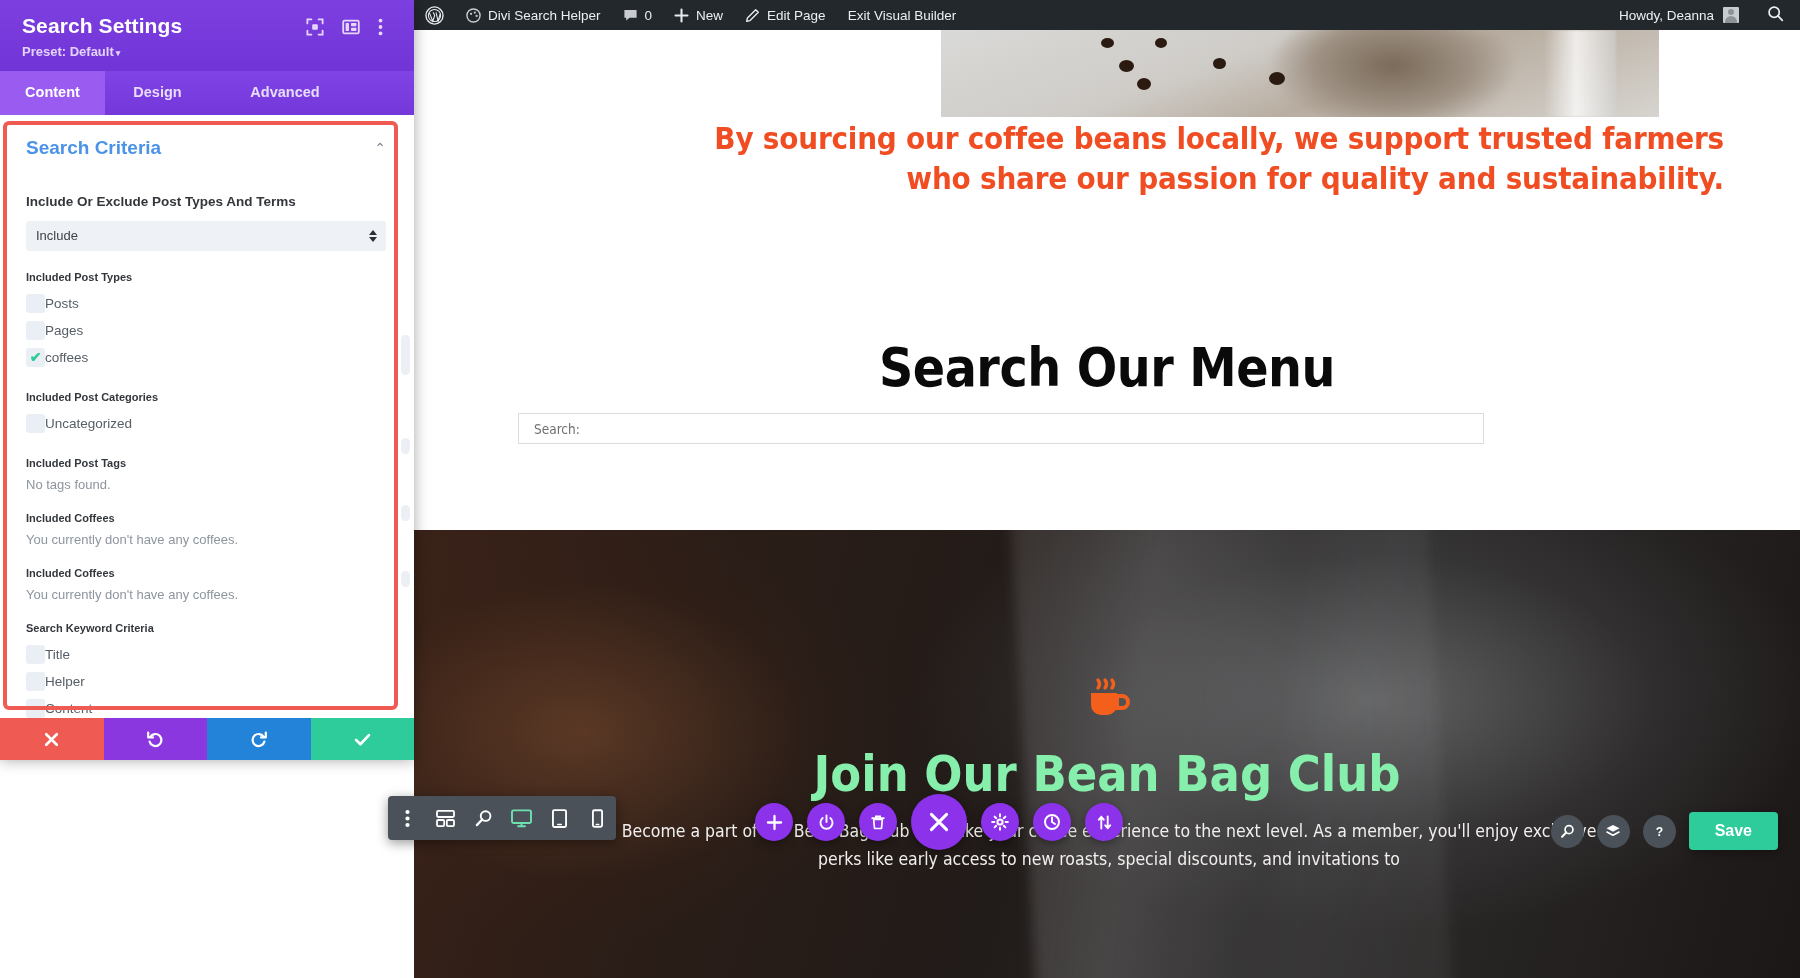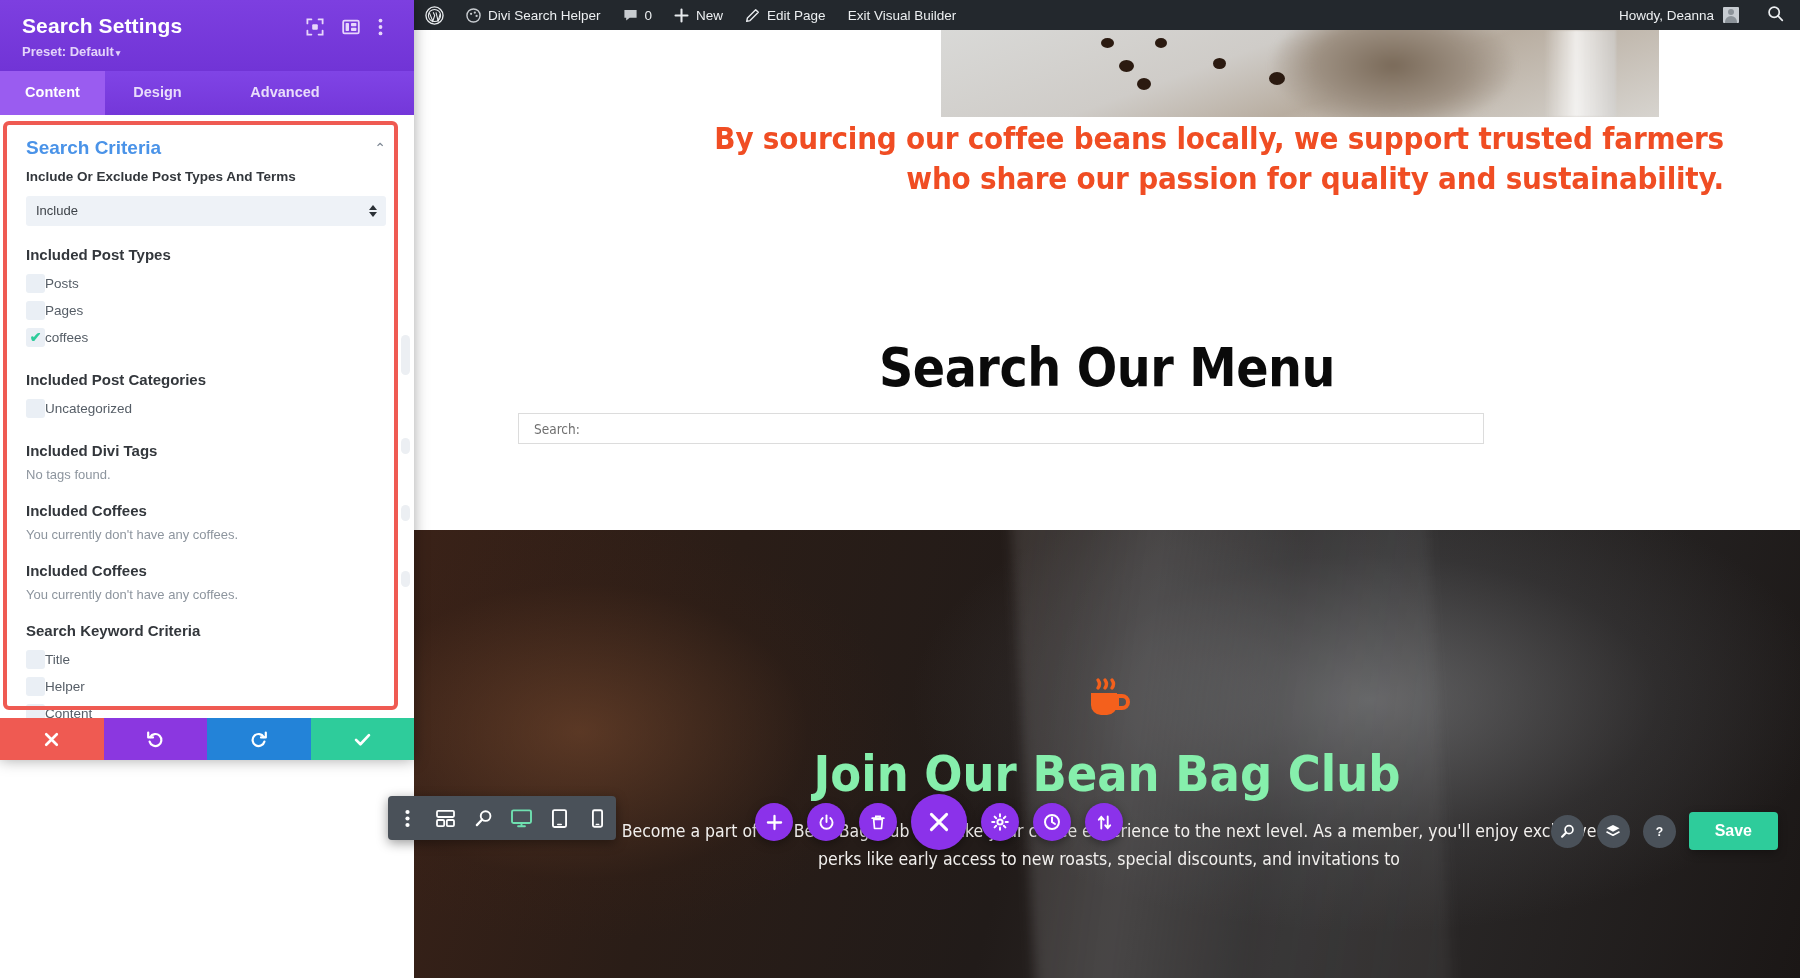--- a/index.html
+++ b/index.html
@@ -38,37 +38,37 @@
   .tab.t3 { width: 150px; }
   .tab.active { background: #9a5cf0; color: #fff; }
 
   .body-wrap { position: relative; flex: 1 1 auto; overflow: hidden; background: #fff; }
   .red-outline {
     position: absolute; left: 3px; top: 6px; right: 16px; bottom: 8px;
     border: 4px solid #ef5a52; border-radius: 6px; pointer-events: none; z-index: 12;
   }
   .scroll-area { position: absolute; inset: 0; padding: 22px 28px 10px 26px; overflow: hidden; }
 
-  .section-header { display: flex; align-items: center; justify-content: space-between; margin-bottom: 9px; cursor: pointer; }
+  .section-header { display: flex; align-items: center; justify-content: space-between; margin-bottom: 34px; cursor: pointer; }
   .section-title { color: #4a93e8; font-size: 19px; font-weight: 600; }
   .chev { color: #7d8794; font-size: 14px; }
 
   .field { margin-bottom: 20px; }
   .field-label { color: #33373c; font-size: 13.5px; font-weight: 700; line-height: 1.38; margin-bottom: 9px; }
   .select-box {
     background: #eef2f7; border: none; border-radius: 3px; height: 30px;
     display: flex; align-items: center; padding: 0 10px; position: relative; cursor: pointer;
   }
   .select-box span { color: #3e4349; font-size: 13px; }
   .spinner { position: absolute; right: 9px; top: 50%; transform: translateY(-50%); display:flex; flex-direction: column; gap: 2px; }
   .spinner i { width: 0; height: 0; border-left: 4px solid transparent; border-right: 4px solid transparent; display: block; }
   .spinner i.up { border-bottom: 5px solid #2b3036; }
   .spinner i.dn { border-top: 5px solid #2b3036; }
 
-  .group-label { color: #33373c; font-size: 15px; font-weight: 700; margin: 0 0 7px; }
+  .group-label { color: #33373c; font-size: 11px; font-weight: 700; margin: 0 0 7px; }
   .group-block { margin-bottom: 20px; }
   .cb-row { display: flex; align-items: center; height: 27px; cursor: pointer; }
   .cb {
     width: 19px; height: 19px; border-radius: 3px; background: #eaeff5; flex: 0 0 auto;
     display: flex; align-items: center; justify-content: center;
   }
   .cb.checked { background: #eaeff5; }
   .cb .tick { color: #2ecc9b; font-size: 14px; font-weight: 700; line-height: 1; }
   .cb-label { color: #555d66; font-size: 13.5px; }
   .empty-note { color: #8d959e; font-size: 13px; padding-top: 1px; }
@@ -485,21 +485,21 @@
 
         <div class="group-block">
           <div class="group-label">Included Post Categories</div>
           <div class="cb-row">
             <span class="cb"></span>
             <span class="cb-label">Uncategorized</span>
           </div>
         </div>
 
         <div class="group-block">
-          <div class="group-label">Included Divi Tags</div>
+          <div class="group-label">Included Post Tags</div>
           <div class="empty-note">No tags found.</div>
         </div>
 
         <div class="group-block">
           <div class="group-label">Included Coffees</div>
           <div class="empty-note">You currently don't have any coffees.</div>
         </div>
 
         <div class="group-block">
           <div class="group-label">Included Coffees</div>

